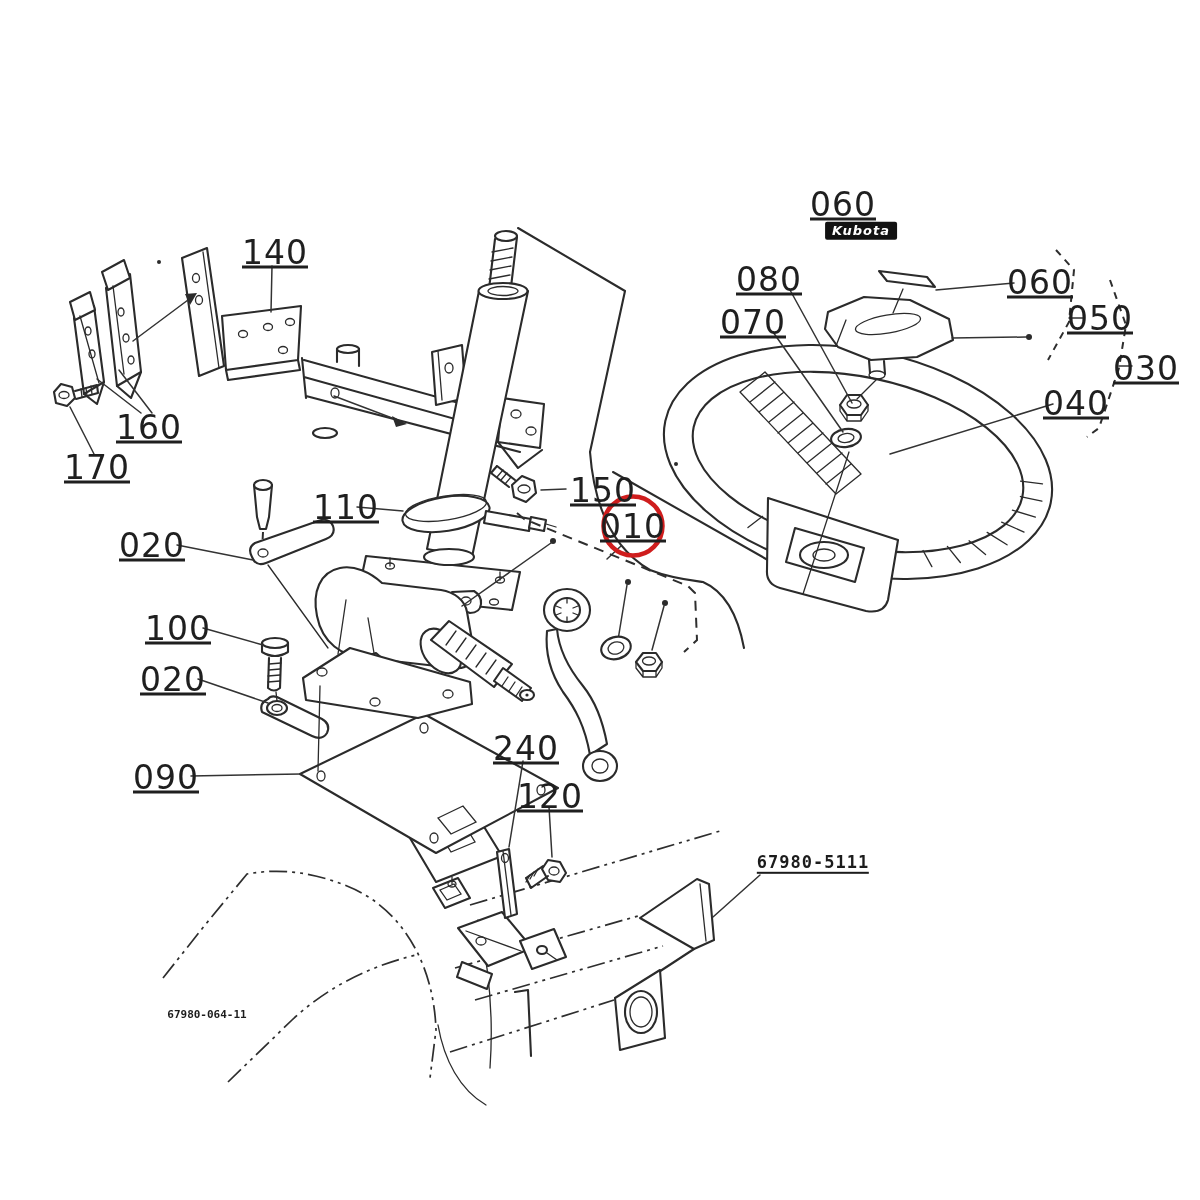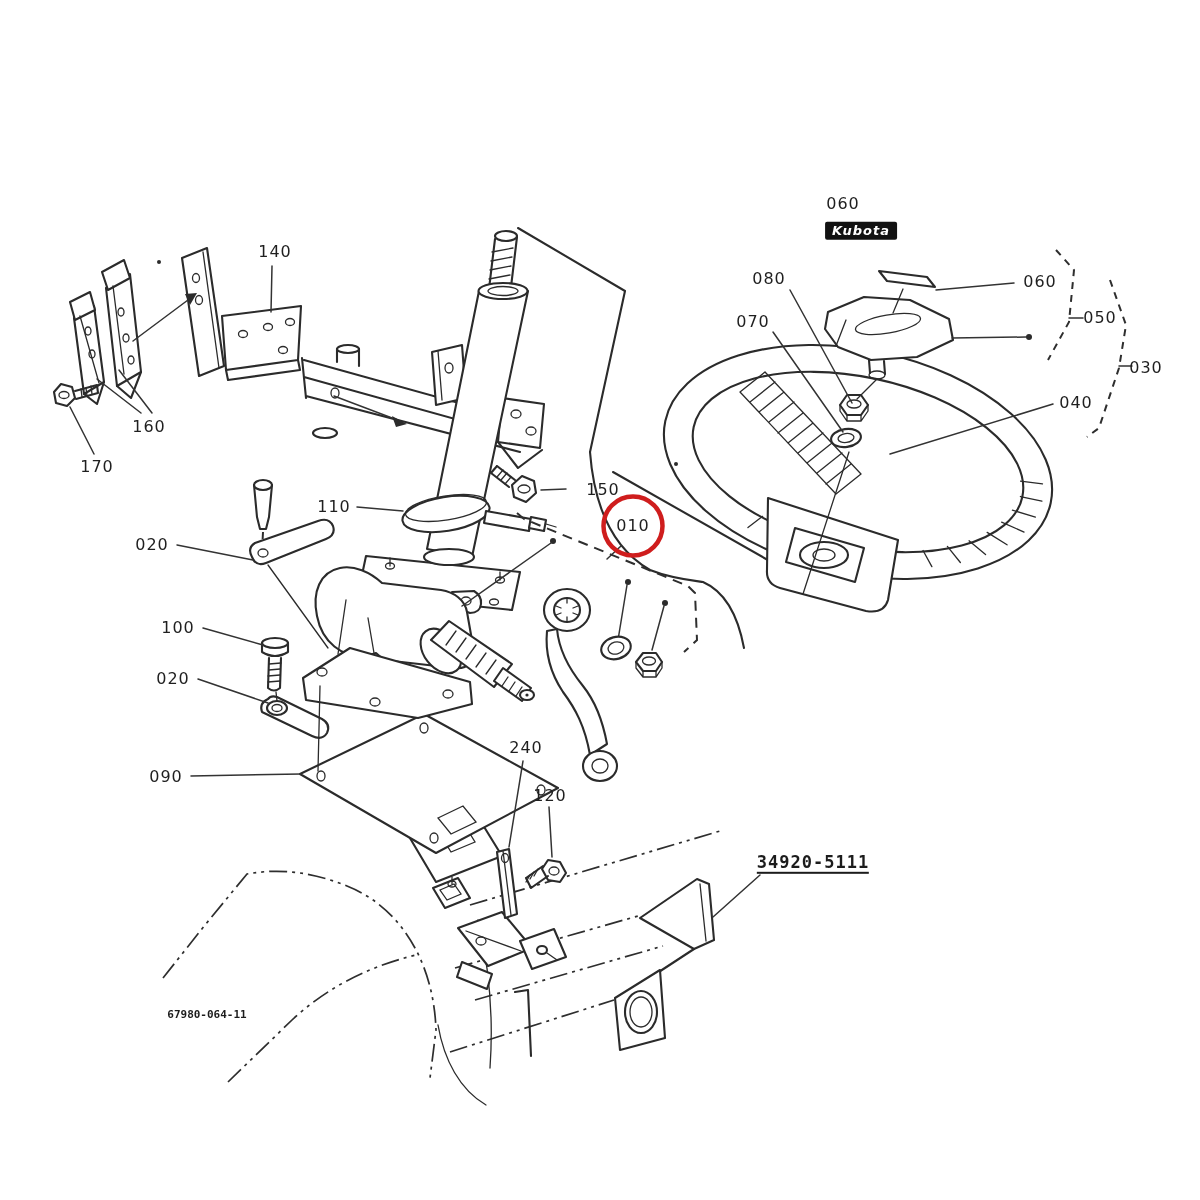--- a/index.html
+++ b/index.html
@@ -10,22 +10,22 @@
   .s  {stroke:#2b2b2b;stroke-width:2.1;fill:none;stroke-linecap:round;stroke-linejoin:round;}
   .sf {stroke:#2b2b2b;stroke-width:2.1;fill:#ffffff;stroke-linejoin:round;}
   .thin{stroke:#2b2b2b;stroke-width:1.3;fill:none;stroke-linecap:round;}
   .lead{stroke:#333333;stroke-width:1.5;fill:none;stroke-linecap:round;}
   .ph {stroke:#2e2e2e;stroke-width:1.7;fill:none;stroke-dasharray:18 5 3 5 3 5;}
   .dash{stroke:#2e2e2e;stroke-width:2;fill:none;stroke-dasharray:10 7;}
   .dash2{stroke:#2e2e2e;stroke-width:2;fill:none;stroke-dasharray:7 6;}
   .dot{fill:#2b2b2b;}
   .red{stroke:#cf1d1d;stroke-width:4.5;fill:none;}
   
-  .lbl{position:absolute;transform:translate(-50%,-50%);font-size:16px;color:#1f1f1f;
-       letter-spacing:1px;white-space:nowrap;line-height:1;}
+  .lbl{position:absolute;transform:translate(-50%,-50%);font-size:33px;color:#1f1f1f;
+       letter-spacing:1px;white-space:nowrap;line-height:1;text-decoration:underline;}
   .ref{position:absolute;transform:translate(-50%,-50%);font-family:"DejaVu Sans Mono",monospace;
        font-weight:700;color:#1c1c1c;white-space:nowrap;line-height:1.2;}
   .r16{font-size:11px;}
   .r17{font-size:17px;letter-spacing:1px;}
   .u{border-bottom:2px solid #1c1c1c;}
   .badge{position:absolute;transform:translate(-50%,-50%);background:#121212;color:#ffffff;
        font-size:13px;font-weight:bold;font-style:italic;letter-spacing:1px;
        padding:2px 7px;border-radius:2px;white-space:nowrap;line-height:1.1;}
 </style>
 </head>
@@ -326,31 +326,31 @@
   <circle class="dot" cx="159" cy="262" r="2"></circle>
   <circle class="dot" cx="676" cy="464" r="2"></circle>
 
   <circle class="red" cx="633" cy="526" r="29.5"></circle>
 </svg>
 
   <div class="lbl" style="left:275px;top:252px">140</div>
   <div class="lbl" style="left:149px;top:427px">160</div>
   <div class="lbl" style="left:97px;top:467px">170</div>
   <div class="lbl" style="left:152px;top:545px">020</div>
-  <div class="lbl" style="left:334px;top:507px">110</div>
+  <div class="lbl" style="left:346px;top:507px">110</div>
   <div class="lbl" style="left:178px;top:628px">100</div>
   <div class="lbl" style="left:173px;top:679px">020</div>
   <div class="lbl" style="left:166px;top:777px">090</div>
   <div class="lbl" style="left:603px;top:490px">150</div>
   <div class="lbl" style="left:633px;top:526px">010</div>
   <div class="lbl" style="left:526px;top:748px">240</div>
   <div class="lbl" style="left:550px;top:796px">120</div>
   <div class="lbl" style="left:843px;top:204px">060</div>
   <div class="badge" style="left:861px;top:231px">Kubota</div>
   <div class="lbl" style="left:769px;top:279px">080</div>
   <div class="lbl" style="left:753px;top:322px">070</div>
   <div class="lbl" style="left:1040px;top:282px">060</div>
   <div class="lbl" style="left:1100px;top:318px">050</div>
   <div class="lbl" style="left:1146px;top:368px">030</div>
   <div class="lbl" style="left:1076px;top:403px">040</div>
-  <div class="ref r17 u" style="left:813px;top:863px">34920-5111</div>
+  <div class="ref r17 u" style="left:813px;top:863px">67980-5111</div>
   <div class="ref r16" style="left:207px;top:1015px">67980-064-11</div>
 </div>
 
 </body></html>

